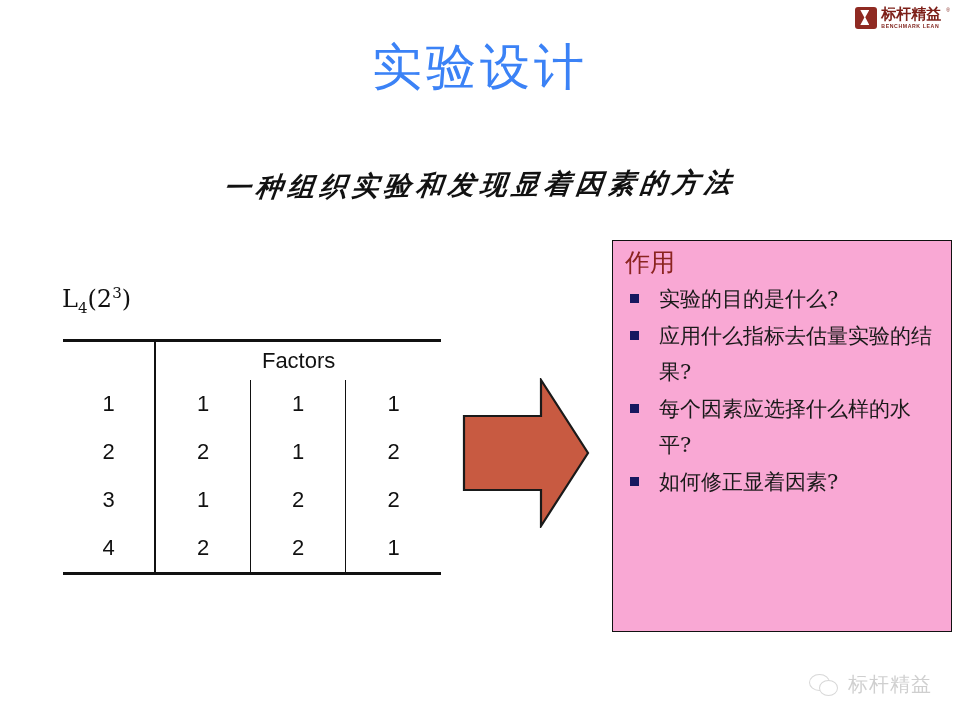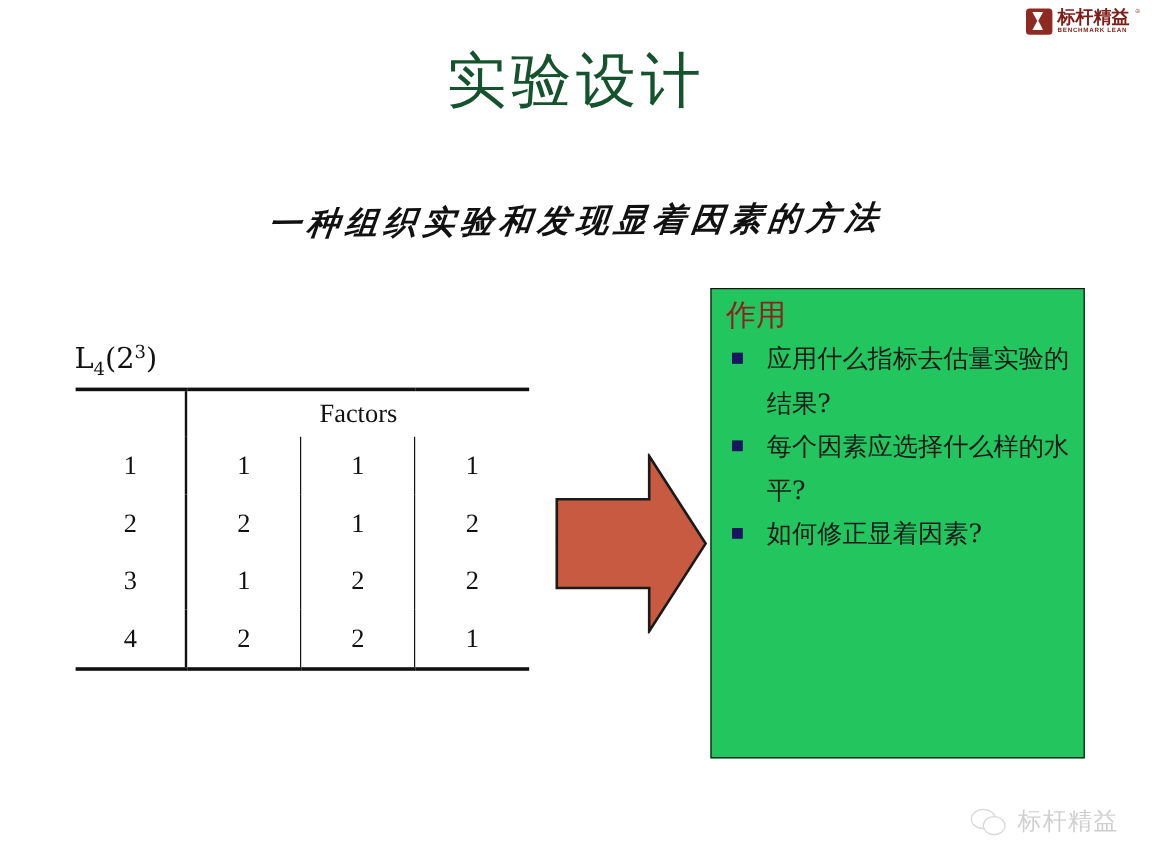--- a/index.html
+++ b/index.html
@@ -72,21 +72,21 @@
   
   #page-title {
     position: absolute;
     top: 38px;
     left: 0;
     width: 960px;
     text-align: center;
     font-family: "DejaVu Serif", serif;
     font-size: 50px;
     line-height: 58px;
-    color: #14532d;
+    color: #3b82f6;
     letter-spacing: 4px;
   }
 
   
   #handwritten-subtitle {
     position: absolute;
     top: 167px;
     left: 0;
     width: 960px;
     text-align: center;
@@ -114,22 +114,22 @@
     padding-left: 16px;
     line-height: 26px;
   }
   #array-label sub { font-size: 15px; }
   #array-label sup { font-size: 15px; }
 
   table#oa-table {
     border-collapse: collapse;
     width: 378px;
     margin-left: 17px;
-    margin-top: 2px;
-    font-family: Liberation Serif, serif;
+    margin-top: 18px;
+    font-family: Liberation Sans, sans-serif;
     color: #111;
   }
   table#oa-table td, table#oa-table th {
     border: none;
     text-align: center;
     font-weight: normal;
   }
   .rule-top   { border-top: 3px solid #111 !important; }
   .rule-bot   { border-bottom: 3px solid #111 !important; }
   .rule-thin  { border-bottom: 1.5px solid #111 !important; }
@@ -160,25 +160,25 @@
     position: absolute;
     left: 462px;
     top: 378px;
     width: 128px;
     height: 150px;
   }
 
   
   #note-box {
     position: absolute;
-    left: 592px;
+    left: 612px;
     top: 240px;
-    width: 312px;
+    width: 340px;
     height: 392px;
-    background: #22c55e;
+    background: #f9a8d4;
     border: 1.5px solid #111111;
     box-sizing: border-box;
     padding: 6px 8px 6px 10px;
   }
   #note-heading {
     font-family: "DejaVu Serif", serif;
     font-size: 25px;
     line-height: 32px;
     color: #8b2420;
     margin: 0 0 2px 2px;
@@ -310,20 +310,21 @@
 
 <svg id="flow-arrow" viewBox="0 0 128 150">
   <polygon points="2,38 79,38 79,2 126,75 79,148 79,112 2,112" fill="#c85a41" stroke="#1a1a1a" stroke-width="2.2" stroke-linejoin="miter"></polygon>
 </svg>
 
 <div id="note-box">
   <div id="note-heading">作用</div>
   <ul id="note-list">
     <li>
       <span class="bullet-square"></span>
+      <span>实验的目的是什么?</span>
     </li>
     <li>
       <span class="bullet-square"></span>
       <span>应用什么指标去估量实验的结果?</span>
     </li>
     <li>
       <span class="bullet-square"></span>
       <span>每个因素应选择什么样的水平?</span>
     </li>
     <li>

